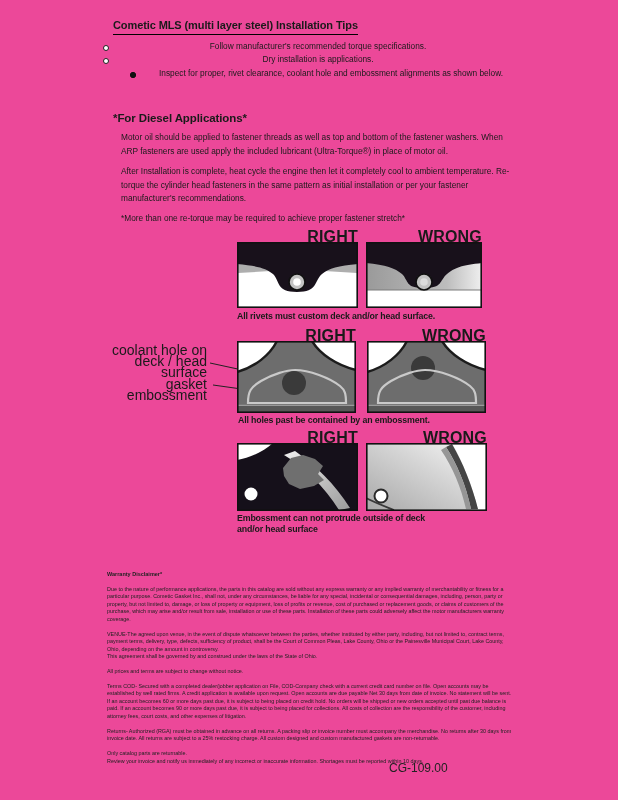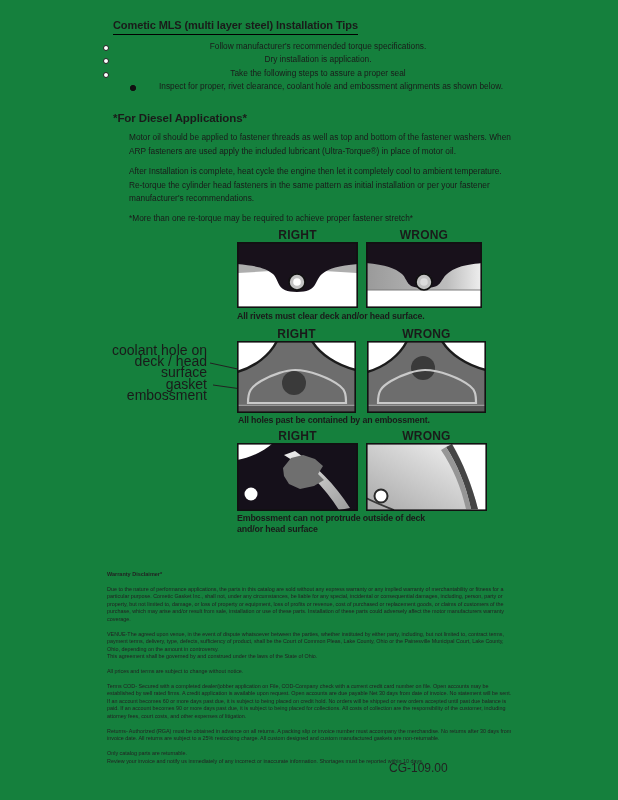--- a/index.html
+++ b/index.html
@@ -1,38 +1,38 @@
 <!DOCTYPE html>
 <html><head>
 <meta charset="utf-8">
 <style>
   html,body{margin:0;padding:0;background:#e9e9e9;}
   .page{
-    position:relative;width:618px;height:800px;background:#15803d;
+    position:relative;width:618px;height:800px;background:#ec4899;
     font-family:"Liberation Sans",sans-serif;color:#1a1a1a;overflow:hidden;
     margin:0 auto;
   }
   .abs{position:absolute;}
   
   .title{
     left:113px;top:19px;font-size:11px;font-weight:bold;letter-spacing:-0.1px;
     border-bottom:1.5px solid #000;padding-bottom:3px;display:inline-block;
   }
   
   .bullets{left:103px;top:40px;width:420px;font-size:8.3px;line-height:13.4px;}
   .b-row{position:relative;padding-left:10px;text-align:center;}
   .b-row.sub{padding-left:36px;}
   .marker{position:absolute;left:0;top:4.7px;width:4px;height:4px;border:1px solid #222;border-radius:50%;background:#fff;}
   .b-row.sub .marker{left:27px;background:#111;border-color:#111;}
   
   .diesel{left:113px;top:112px;width:400px;font-size:8.3px;line-height:13.4px;}
   .diesel h2{font-size:11.5px;font-weight:bold;margin:0 0 6px 0;letter-spacing:-0.1px;}
-  .diesel p{margin:0 0 7px 16px;}
-  
-  .dlabel{font-size:12px;font-weight:bold;text-align:center;letter-spacing:0.2px;}
+  .diesel p{margin:0 0 7px 8px;}
+  
+  .dlabel{font-size:16px;font-weight:bold;text-align:right;letter-spacing:0.2px;}
   .caption{font-size:8.8px;font-weight:bold;letter-spacing:-0.15px;line-height:11px;}
   .sidelabel{font-size:14px;text-align:right;line-height:11px;}
   .dbox{display:block;}
   
   .disclaimer{left:107px;top:571px;width:406px;font-size:5.4px;line-height:7.45px;color:#222;}
   .disclaimer h3{font-size:5.5px;font-weight:bold;margin:0 0 7.5px 0;}
   .disclaimer p{margin:0 0 7.5px 0;}
   .disclaimer p.tight{margin:0;}
   
   .footer-code{left:389px;top:761px;font-size:12px;color:#222;}
@@ -44,25 +44,21 @@
 
   <div class="abs title">Cometic MLS (multi layer steel) Installation Tips</div>
 
   <div class="abs bullets">
     <div class="b-row">
       <span class="marker"></span>
       <span>Follow manufacturer's recommended torque specifications.</span>
     </div>
     <div class="b-row">
       <span class="marker"></span>
-      <span>Dry installation is application.</span>
-    </div>
-    <div class="b-row">
-      <span class="marker"></span>
-      <span>Take the following steps to assure a proper seal</span>
+      <span>Dry installation is applications.</span>
     </div>
     <div class="b-row sub">
       <span class="marker"></span>
     </div>
     <div class="b-row sub">
       <span class="marker"></span>
       <span>Inspect for proper, rivet clearance, coolant hole and embossment alignments as shown below.</span>
     </div>
   </div>
 
@@ -96,21 +92,21 @@
     </defs>
     <rect width="116" height="66" fill="#ffffff"></rect>
     <rect x="1" y="21" width="114" height="27" fill="url(#g-deck1)"></rect>
     <path d="M0,0 H116 V21 C96,23 88,26 81,32 C73,39 77,46 58,46 C39,46 43,39 36,32 C29,26 20,23 0,21 Z" fill="#18111b"></path>
     <line x1="1" y1="48" x2="115" y2="48" stroke="#7d7d7d" stroke-width="1.2"></line>
     <circle cx="58" cy="40" r="8" fill="#c3c3c3" stroke="#101010" stroke-width="1.6"></circle>
     <circle cx="58" cy="40" r="3.8" fill="#dddddd"></circle>
     <rect x="0.8" y="0.8" width="114.4" height="64.4" fill="none" stroke="#111111" stroke-width="1.6"></rect>
   </svg>
 
-  <div class="abs caption" style="left:237px;top:311px;width:260px;">All rivets must clear deck and/or head surface.</div>
+  <div class="abs caption" style="left:237px;top:311px;width:260px;">All rivets must custom deck and/or head surface.</div>
 
   <div class="abs dlabel" style="left:237px;top:327px;width:119px;">RIGHT</div>
   <div class="abs dlabel" style="left:367px;top:327px;width:119px;">WRONG</div>
 
   <div class="abs sidelabel" style="left:95px;top:345px;width:112px;">
     <div>coolant hole on</div>
     <div>deck / head surface</div>
   </div>
   <div class="abs sidelabel" style="left:95px;top:379px;width:112px;">gasket embossment</div>
 

